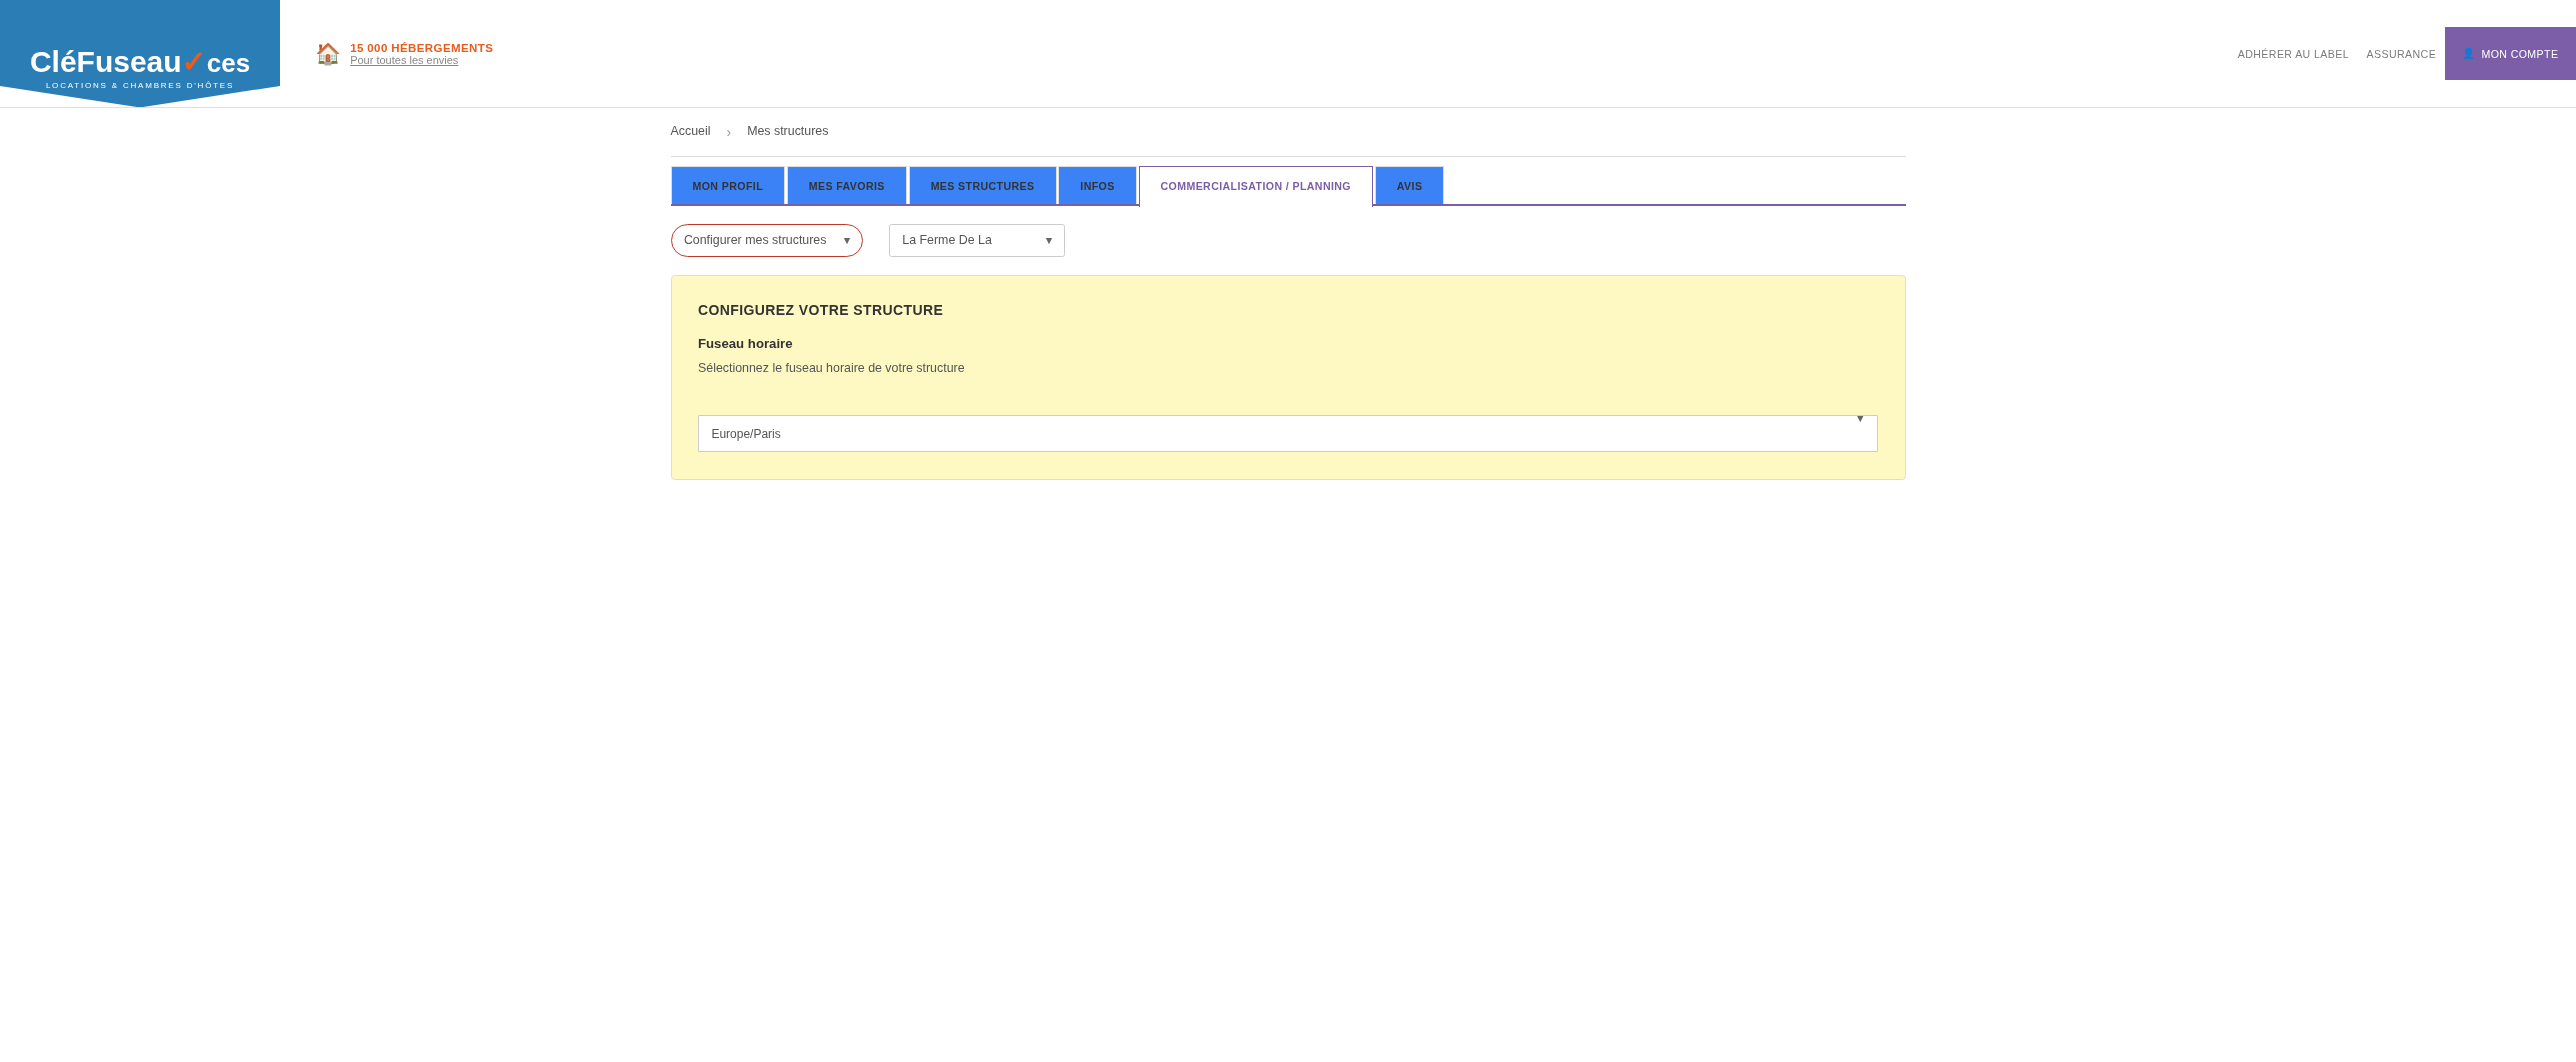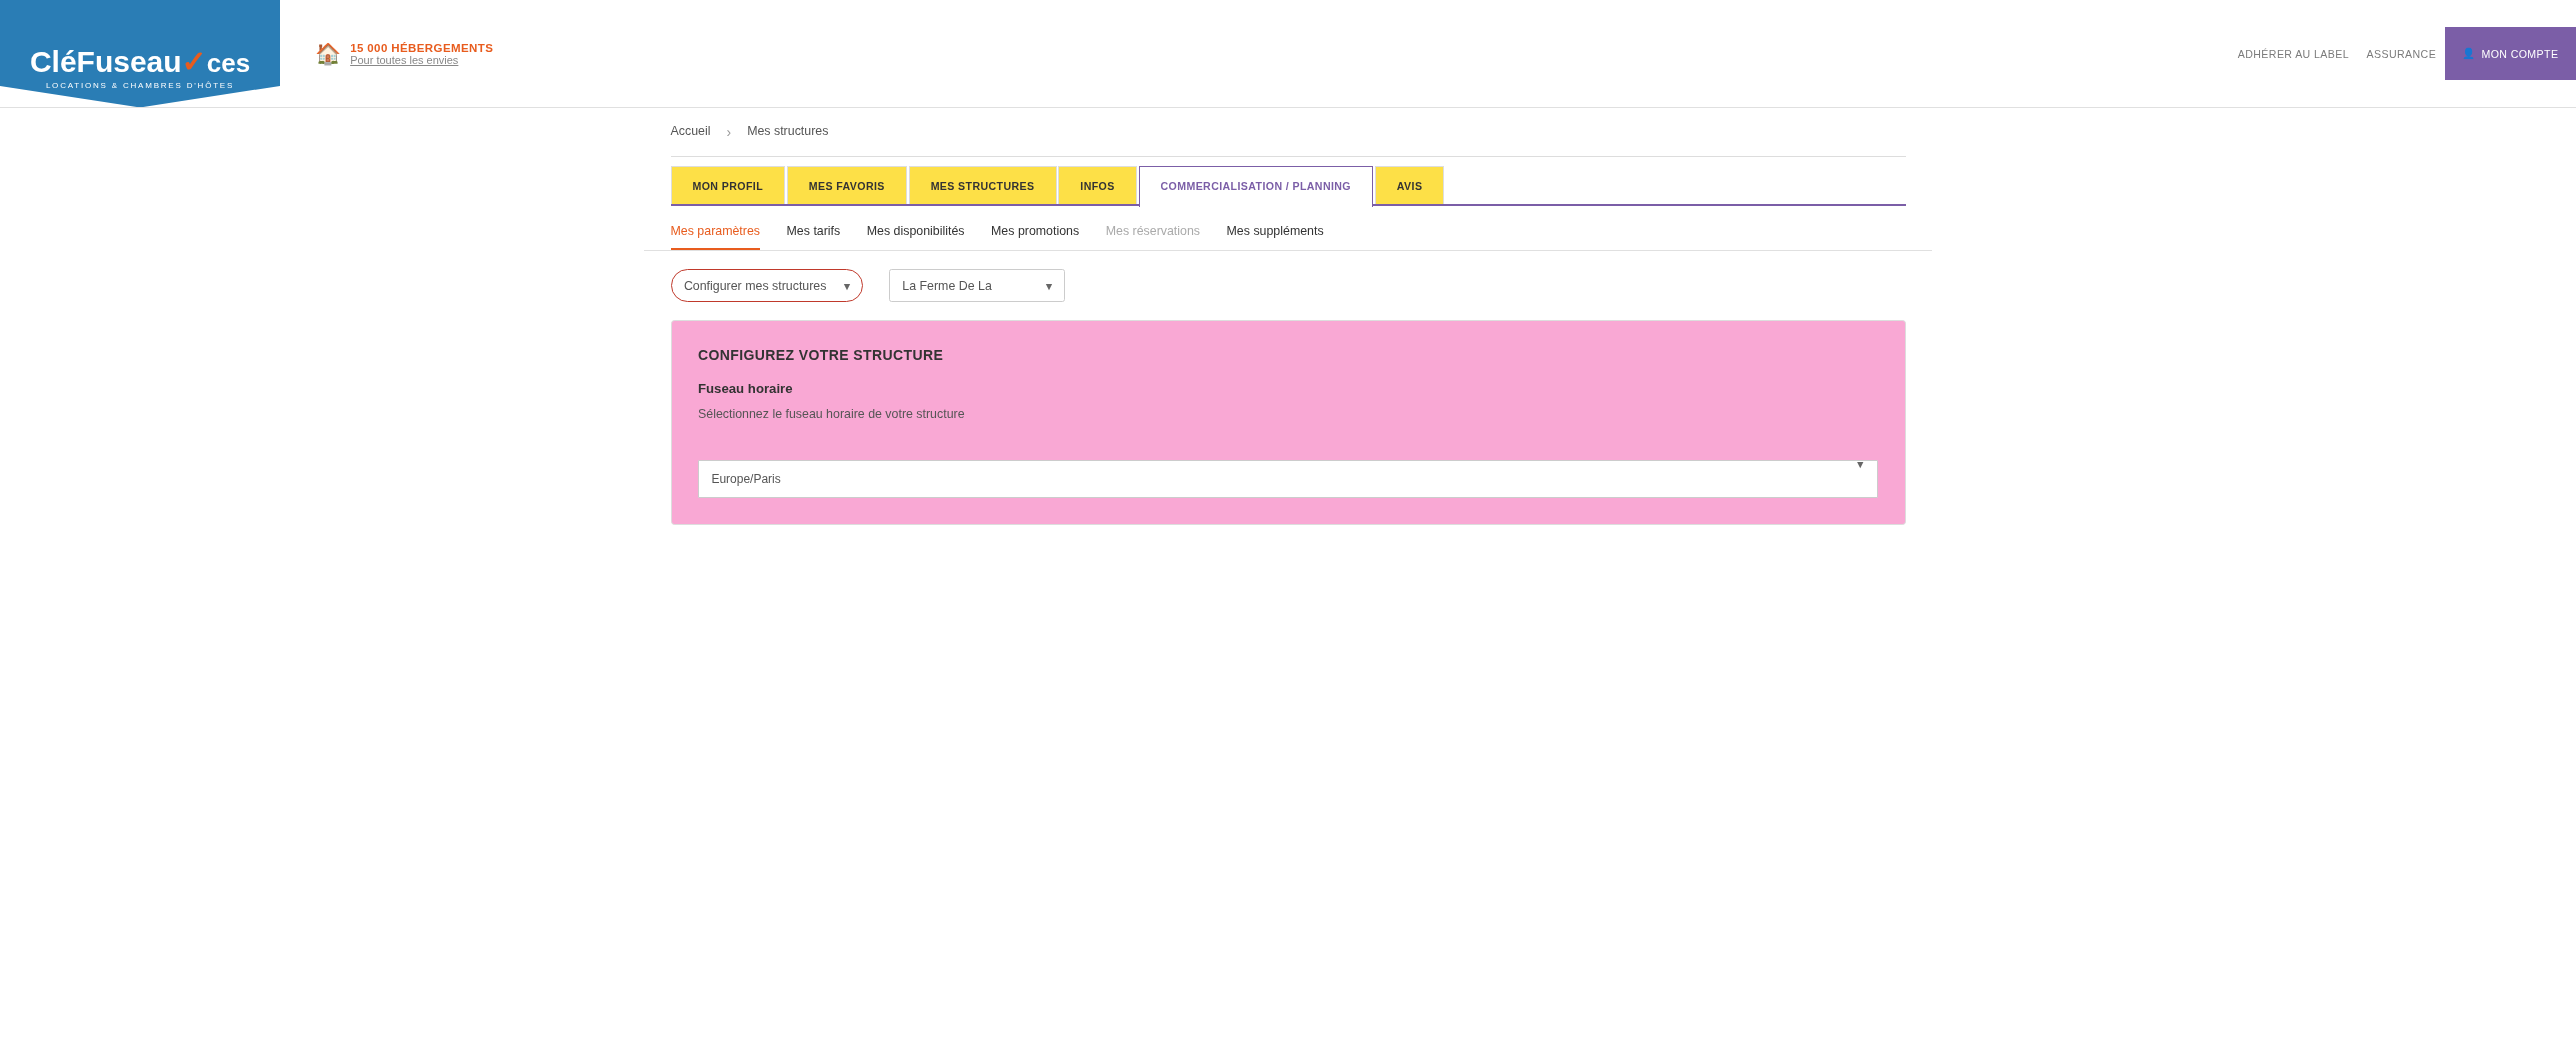--- a/index.html
+++ b/index.html
@@ -84,21 +84,21 @@
     }
     .main-tab {
       padding: 12.4px 21px;
       font-size: 10.6px;
       font-weight: bold;
       letter-spacing: 0.4px;
       text-transform: uppercase;
       cursor: pointer;
       border: 0.9px solid #ddd;
       border-bottom: none;
-      background: #fde047;
+      background: #3b82f6;
       color: #333;
       margin-right: 1.8px;
       position: relative;
     }
     .main-tab.active {
       border: 1.8px solid #7b5ea7;
       border-bottom: none;
       color: #7b5ea7;
       background: #fff;
       z-index: 1;
@@ -171,21 +171,21 @@
     .dropdown-circled {
       border: 1.8px solid #c0392b;
       border-radius: 44px;
     }
 
     
     .configure-card {
       border: 0.9px solid #ddd;
       border-radius: 3.5px;
       padding: 26.5px 26.5px;
-      background: #f9a8d4;
+      background: #fef9c3;
     }
     .configure-card-title {
       font-size: 14px;
       font-weight: bold;
       text-transform: uppercase;
       letter-spacing: 0.4px;
       margin-bottom: 17.6px;
       color: #333;
     }
     .section-title {
@@ -291,28 +291,20 @@
 
   <div class="main-tabs">
     <div class="main-tab">MON PROFIL</div>
     <div class="main-tab">MES FAVORIS</div>
     <div class="main-tab">MES STRUCTURES</div>
     <div class="main-tab">INFOS</div>
     <div class="main-tab active">COMMERCIALISATION / PLANNING</div>
     <div class="main-tab">AVIS</div>
   </div>
 
-  <div class="sub-tabs">
-    <div class="sub-tab active">Mes paramètres</div>
-    <div class="sub-tab">Mes tarifs</div>
-    <div class="sub-tab">Mes disponibilités</div>
-    <div class="sub-tab">Mes promotions</div>
-    <div class="sub-tab disabled">Mes réservations</div>
-    <div class="sub-tab">Mes suppléments</div>
-  </div>
 
   <div class="content-area">
 
     <div class="dropdowns-row">
 
       <div class="dropdown-wrapper">
         <select class="dropdown-select dropdown-circled">
           <option value="Configurer mes structures">Configurer mes structures</option>
         </select>
         <span class="dropdown-arrow">▼</span>

